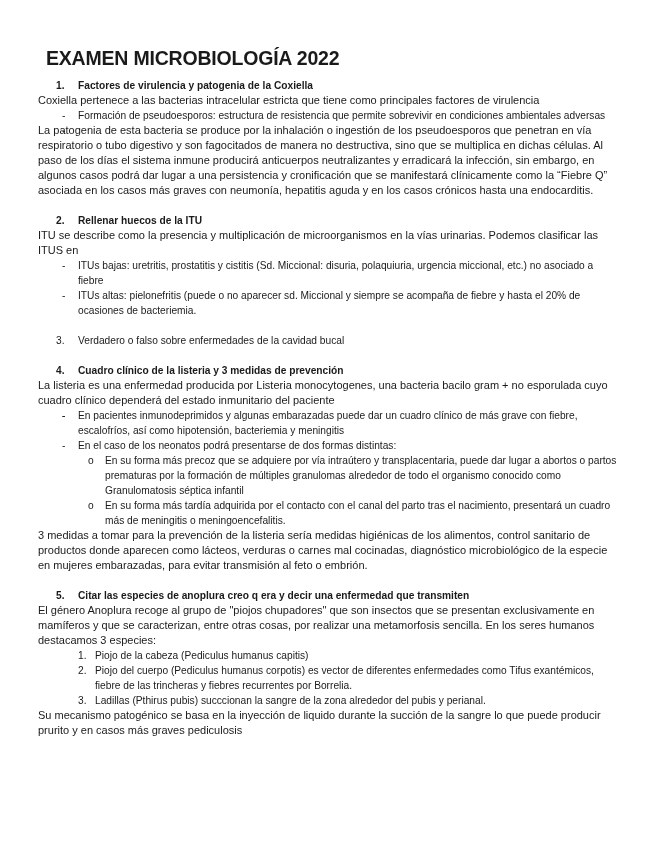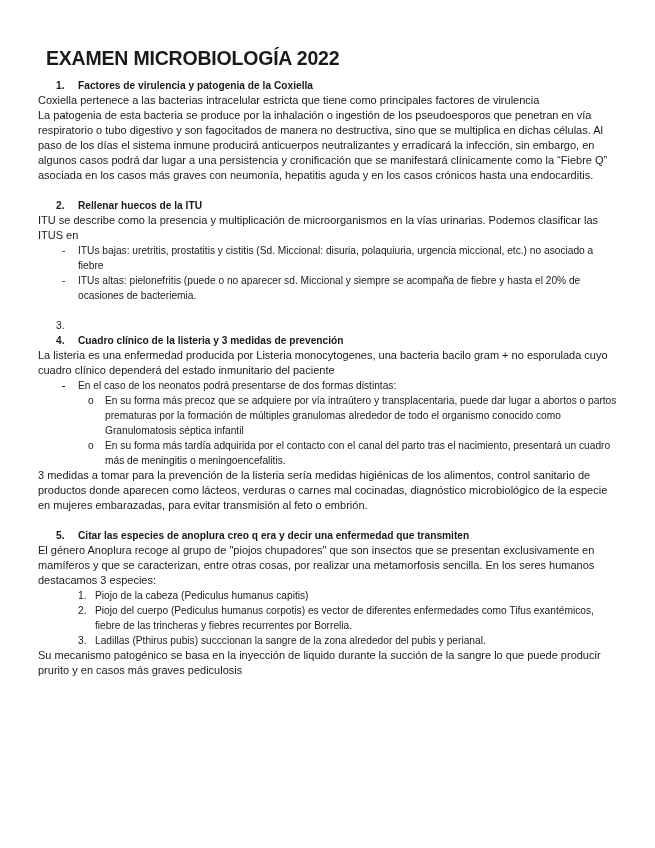--- a/index.html
+++ b/index.html
@@ -20,38 +20,38 @@
   .gap { height:15px; }
 </style>
 </head>
 <body>
 
 <div class="page">
   <h1 class="title">EXAMEN MICROBIOLOGÍA 2022</h1>
 
   <p class="h"><span class="num">1.</span><span>Factores de virulencia y patogenia de la Coxiella</span></p>
   <p class="p">Coxiella pertenece a las bacterias intracelular estricta que tiene como principales factores de virulencia</p>
-  <p class="dash"><span class="mk">-</span></p>
+  <p class="dash"><span class="mk">-</span><span>Formación de pseudoesporos: estructura de resistencia que permite sobrevivir en condiciones ambientales adversas</span></p>
   <p class="dash"><span class="mk">-</span></p>
   <p class="p">La patogenia de esta bacteria se produce por la inhalación o ingestión de los pseudoesporos que penetran en vía respiratorio o tubo digestivo y son fagocitados de manera no destructiva, sino que se multiplica en dichas células. Al paso de los días el sistema inmune producirá anticuerpos neutralizantes y erradicará la infección, sin embargo, en algunos casos podrá dar lugar a una persistencia y cronificación que se manifestará clínicamente como la “Fiebre Q” asociada en los casos más graves con neumonía, hepatitis aguda y en los casos crónicos hasta una endocarditis.</p>
   <div class="gap"></div>
 
   <p class="h"><span class="num">2.</span><span>Rellenar huecos de la ITU</span></p>
   <p class="p">ITU se describe como la presencia y multiplicación de microorganismos en la vías urinarias. Podemos clasificar las ITUS en</p>
   <p class="dash"><span class="mk">-</span><span>ITUs bajas: uretritis, prostatitis y cistitis (Sd. Miccional: disuria, polaquiuria, urgencia miccional, etc.) no asociado a fiebre</span></p>
   <p class="dash"><span class="mk">-</span><span>ITUs altas: pielonefritis (puede o no aparecer sd. Miccional y siempre se acompaña de fiebre y hasta el 20% de ocasiones de bacteriemia.</span></p>
   <div class="gap"></div>
 
-  <p class="h plain"><span class="num">3.</span></p>
+  <p class="h plain"><span class="num">3.</span><span>Verdadero o falso sobre enfermedades de la cavidad bucal</span></p>
   <div class="gap"></div>
 
   <p class="h"><span class="num">4.</span><span>Cuadro clínico de la listeria y 3 medidas de prevención</span></p>
   <p class="p">La listeria es una enfermedad producida por Listeria monocytogenes, una bacteria bacilo gram + no esporulada cuyo cuadro clínico dependerá del estado inmunitario del paciente</p>
   <p class="dash"><span class="mk">-</span></p>
-  <p class="dash"><span class="mk">-</span></p>
+  <p class="dash"><span class="mk">-</span><span>En pacientes inmunodeprimidos y algunas embarazadas puede dar un cuadro clínico de más grave con fiebre, escalofríos, así como hipotensión, bacteriemia y meningitis</span></p>
   <p class="dash"><span class="mk">-</span><span>En el caso de los neonatos podrá presentarse de dos formas distintas:</span></p>
   <p class="sub"><span class="mk">o</span><span>En su forma más precoz que se adquiere por vía intraútero y transplacentaria, puede dar lugar a abortos o partos prematuras por la formación de múltiples granulomas alrededor de todo el organismo conocido como Granulomatosis séptica infantil</span></p>
   <p class="sub"><span class="mk">o</span><span>En su forma más tardía adquirida por el contacto con el canal del parto tras el nacimiento, presentará un cuadro más de meningitis o meningoencefalitis.</span></p>
   <p class="p">3 medidas a tomar para la prevención de la listeria sería medidas higiénicas de los alimentos, control sanitario de productos donde aparecen como lácteos, verduras o carnes mal cocinadas, diagnóstico microbiológico de la especie en mujeres embarazadas, para evitar transmisión al feto o embrión.</p>
   <div class="gap"></div>
 
   <p class="h"><span class="num">5.</span><span>Citar las especies de anoplura creo q era y decir una enfermedad que transmiten</span></p>
   <p class="p">El género Anoplura recoge al grupo de "piojos chupadores" que son insectos que se presentan exclusivamente en mamíferos y que se caracterizan, entre otras cosas, por realizar una metamorfosis sencilla. En los seres humanos destacamos 3 especies:</p>
   <p class="ol"><span class="mk">1.</span><span>Piojo de la cabeza (Pediculus humanus capitis)</span></p>
   <p class="ol"><span class="mk">2.</span><span>Piojo del cuerpo (Pediculus humanus corpotis) es vector de diferentes enfermedades como Tifus exantémicos, fiebre de las trincheras y fiebres recurrentes por Borrelia.</span></p>

